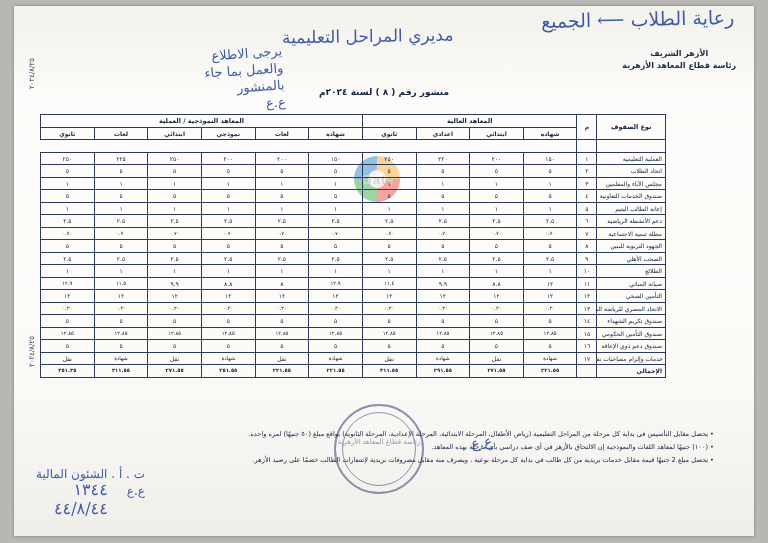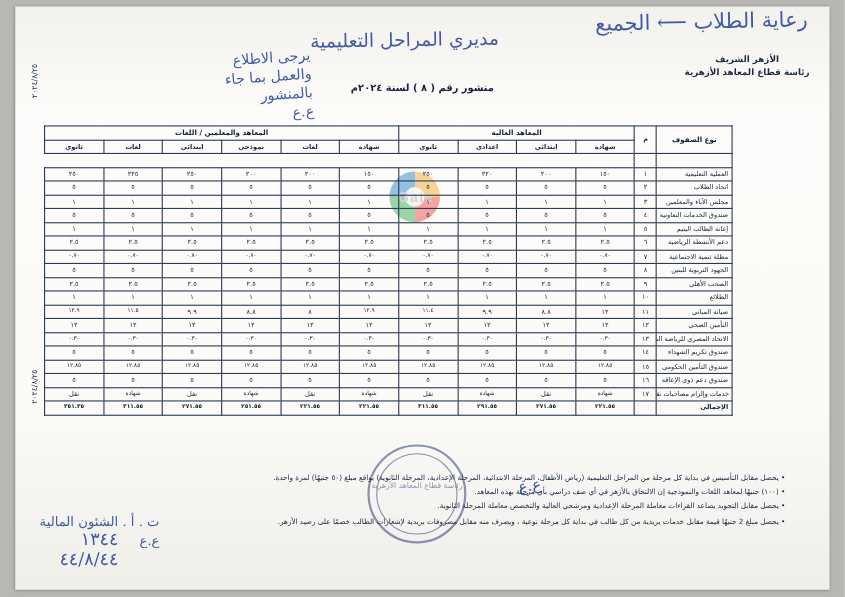--- a/index.html
+++ b/index.html
@@ -44,21 +44,21 @@
   }
   .hand-bl2{
     bottom:18px;left:40px;font-size:16px;white-space:pre;
   }
   
   .hdr{
     position:absolute;top:42px;right:18px;text-align:center;
     font-size:8px;line-height:1.45;color:#1b2a4a;font-weight:bold;margin-left:21px;
   }
   .title1{
-    position:absolute;top:70px;left:0;right:0;text-align:center;
+    position:absolute;top:81px;left:0;right:0;text-align:center;
     font-size:9px;font-weight:bold;color:#16233f;
   }
   .title2{
     position:absolute;top:80px;left:0;right:0;text-align:center;
     font-size:8.2px;font-weight:bold;color:#16233f;
   }
   
   .vstamp{
     position:absolute;font-size:7px;color:#1b2a4a;
     writing-mode:vertical-rl;transform:rotate(180deg);
@@ -171,21 +171,21 @@
           <col style="width:8.6%">
           <col style="width:8.6%">
           <col style="width:8.6%">
           <col style="width:8.6%">
       </colgroup>
       <thead>
         <tr>
           <th rowspan="2" class="grp tall">نوع الصفوف</th>
           <th rowspan="2" class="tall">م</th>
           <th colspan="4" class="grp">المعاهد العالية</th>
-          <th colspan="6" class="grp">المعاهد والمعلمين / اللغات</th>
+          <th colspan="6" class="grp">المعاهد النموذجية / العملية</th>
         </tr>
         <tr>
           <th>شهادة</th>
           <th>ابتدائي</th>
           <th>اعدادي</th>
           <th>ثانوي</th>
           <th>شهادة</th>
           <th>لغات</th>
           <th>نموذجي</th>
           <th>ابتدائي</th>
@@ -451,21 +451,20 @@
             <td class="sub" style="font-weight: bold;">٣١١.٥٥</td>
             <td class="sub" style="font-weight: bold;">٣٥١.٣٥</td>
           </tr>
         </tbody>
     </table>
   </div>
 
   <div class="notes">
       <div>• يحصل مقابل التأسيس في بداية كل مرحلة من المراحل التعليمية (رياض الأطفال، المرحلة الابتدائية، المرحلة الإعدادية، المرحلة الثانوية) بواقع مبلغ (٥٠ جنيهًا) لمرة واحدة.</div>
       <div>• (١٠٠) جنيهًا لمعاهد اللغات والنموذجية إن الالتحاق بالأزهر في أي صف دراسي بأي مرحلة بهذه المعاهد.</div>
-      <div>• يحصل مقابل التجويد يصاعد القراءات معاملة المرحلة الإعدادية ومرشحي العالية والتخصص معاملة المرحلة الثانوية.</div>
       <div>• يحصل مبلغ 2 جنيهًا قيمة مقابل خدمات بريدية من كل طالب في بداية كل مرحلة نوعية ، ويصرف منه مقابل مصروفات بريدية لإشعارات الطالب خصمًا على رصيد الأزهر.</div>
     </div>
 
   <div class="stamp">
     <div class="sct">رئاسة قطاع
 المعاهد الأزهرية</div>
   </div>
   <div class="hand" style="bottom:86px;right:262px;font-size:14px;transform:rotate(-8deg);">ع.ع</div>
 
 </div>

